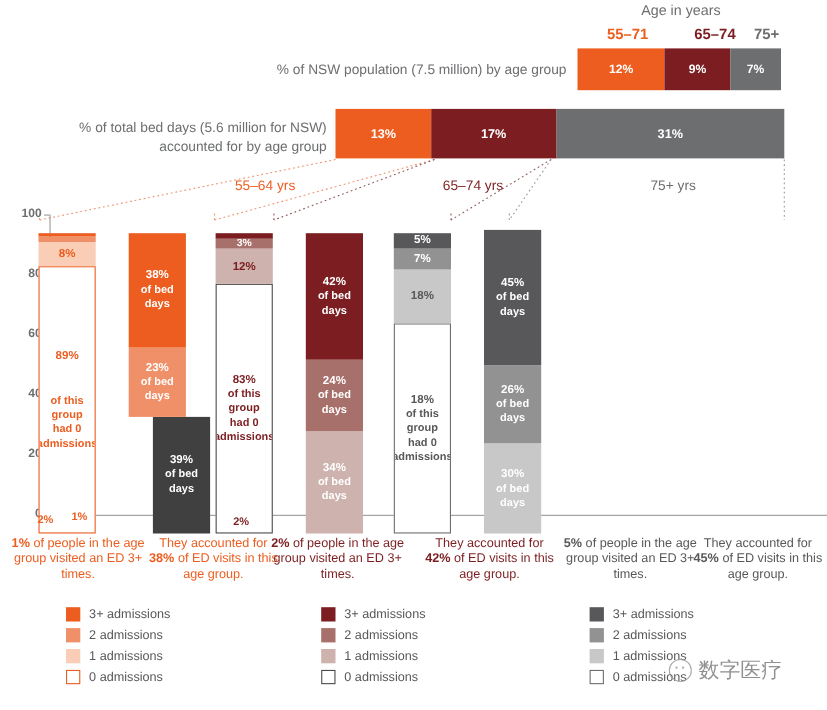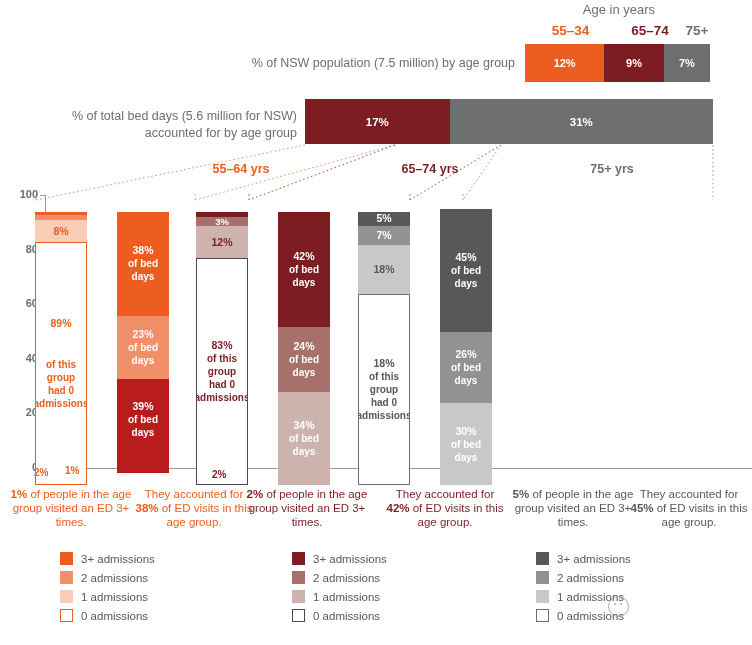--- a/index.html
+++ b/index.html
@@ -44,21 +44,21 @@
   #bed-bar{left:305px;top:99px;height:45px;width:408px;display:flex;}
   #bed-bar > div{
     display:flex;align-items:center;justify-content:center;
     color:#ffffff;font-size:11.5px;font-weight:bold;
   }
 
   
   #connectors{left:0;top:95px;width:752px;height:110px;}
 
   
-  .grouptitle{top:162px;font-size:12.5px;font-weight:bold;text-align:center;}
+  .grouptitle{top:162px;font-size:12.5px;font-weight:normal;text-align:center;}
   #grouptitle-5564{left:181px;width:120px;color:#ec5d1f;}
   #grouptitle-6574{left:370px;width:120px;color:#7c1e21;}
   #grouptitle-75{left:552px;width:120px;color:#6d6e70;}
 
   
   #plot{left:0;top:195px;width:752px;height:290px;}
   #axis-line{left:45px;top:0px;width:1px;height:273px;background:#9a9a9a;}
   #baseline{left:45px;top:273px;width:707px;height:1px;background:#9a9a9a;}
   .ytick-label{
     width:34px;text-align:right;font-size:11px;color:#6d6e70;left:4px;font-weight:bold;
@@ -111,38 +111,39 @@
     background:#9b9b9b;top:6px;
   }
   #watermark-circle::before{left:4.5px;}
   #watermark-circle::after{left:11px;}
 </style>
 </head>
 <body>
 
 <div class="abs" id="age-in-years-label">Age in years</div>
 
-<div class="abs agehead" id="agehead-5564">55–34</div>
+<div class="abs agehead" id="agehead-5564">55–71</div>
 <div class="abs agehead" id="agehead-6574">65–74</div>
 <div class="abs agehead" id="agehead-75">75+</div>
 
 <div class="abs" id="pop-row-label">% of NSW population (7.5 million) by age group</div>
 
 <div class="abs" id="pop-bar">
   <div style="flex:12;background:#ec5d1f;">12%</div>
   <div style="flex:9;background:#7c1e21;">9%</div>
   <div style="flex:7;background:#6d6e70;">7%</div>
 </div>
 
 <div class="abs" id="bed-row-label">
   <div>% of total bed days (5.6 million for NSW)</div>
   <div>accounted for by age group</div>
 </div>
 
 <div class="abs" id="bed-bar">
+  <div style="flex:13;background:#ec5d1f;">13%</div>
   <div style="flex:17;background:#7c1e21;">17%</div>
   <div style="flex:31;background:#6d6e70;">31%</div>
 </div>
 
 <svg class="abs" id="connectors" viewBox="0 0 752 110" xmlns="http://www.w3.org/2000/svg">
   <g stroke-dasharray="1.6 2.6" fill="none" stroke-width="1">
 
     <path d="M305 50 L36 105" stroke="#ef8f6b"></path>
     <path d="M395 50 L195 105" stroke="#ef8f6b"></path>
     <path d="M36 105 L36 99" stroke="#ef8f6b"></path>
@@ -188,21 +189,21 @@
         </div>
         <div class="seg" style="height: 21.84px; bottom: 242.97px; top: auto; background: rgb(249, 205, 182); color: rgb(236, 93, 31);">
           <div>8%</div>
         </div>
         <div class="seg tiny" style="height: 5.46px; bottom: 264.81px; top: auto; background: rgb(240, 144, 104); color: rgb(236, 93, 31);"></div>
         <div class="seg tiny" style="height: 2.73px; bottom: 270.27px; top: auto; background: rgb(236, 93, 31); color: rgb(236, 93, 31);"></div>
         <div class="outlabel" style="left: -1px; top: -18px; color: rgb(236, 93, 31);">2%</div>
         <div class="outlabel" style="left: 30px; top: -20px; color: rgb(236, 93, 31);">1%</div>
       </div>
       <div class="bar" style="left: 117px;">
-        <div class="seg" style="height: 106.47px; bottom: 12px; top: auto; background: #b91c1c; color: rgb(255, 255, 255);">
+        <div class="seg" style="height: 106.47px; bottom: 0px; top: auto; background: #404040; color: rgb(255, 255, 255); margin-left: 22px;">
           <div>39%</div>
           <div style="font-size: 10px;">of bed days</div>
         </div>
         <div class="seg" style="height: 62.79px; bottom: 106.47px; top: auto; background: rgb(240, 144, 104); color: rgb(255, 255, 255);">
           <div>23%</div>
           <div style="font-size: 10px;">of bed days</div>
         </div>
         <div class="seg" style="height: 103.74px; bottom: 169.26px; top: auto; background: rgb(236, 93, 31); color: rgb(255, 255, 255);">
           <div>38%</div>
           <div style="font-size: 10px;">of bed days</div>
@@ -337,13 +338,14 @@
       <span class="legend-text">1 admissions</span>
     </div>
     <div class="legend-row">
       <span class="swatch" style="background: rgb(255, 255, 255); border: 1px solid rgb(109, 110, 112);"></span>
       <span class="legend-text">0 admissions</span>
     </div>
   </div>
 
 <div class="abs" id="watermark">
   <span id="watermark-circle"></span>
+  <span>数字医疗</span>
 </div>
 
 </body></html>

